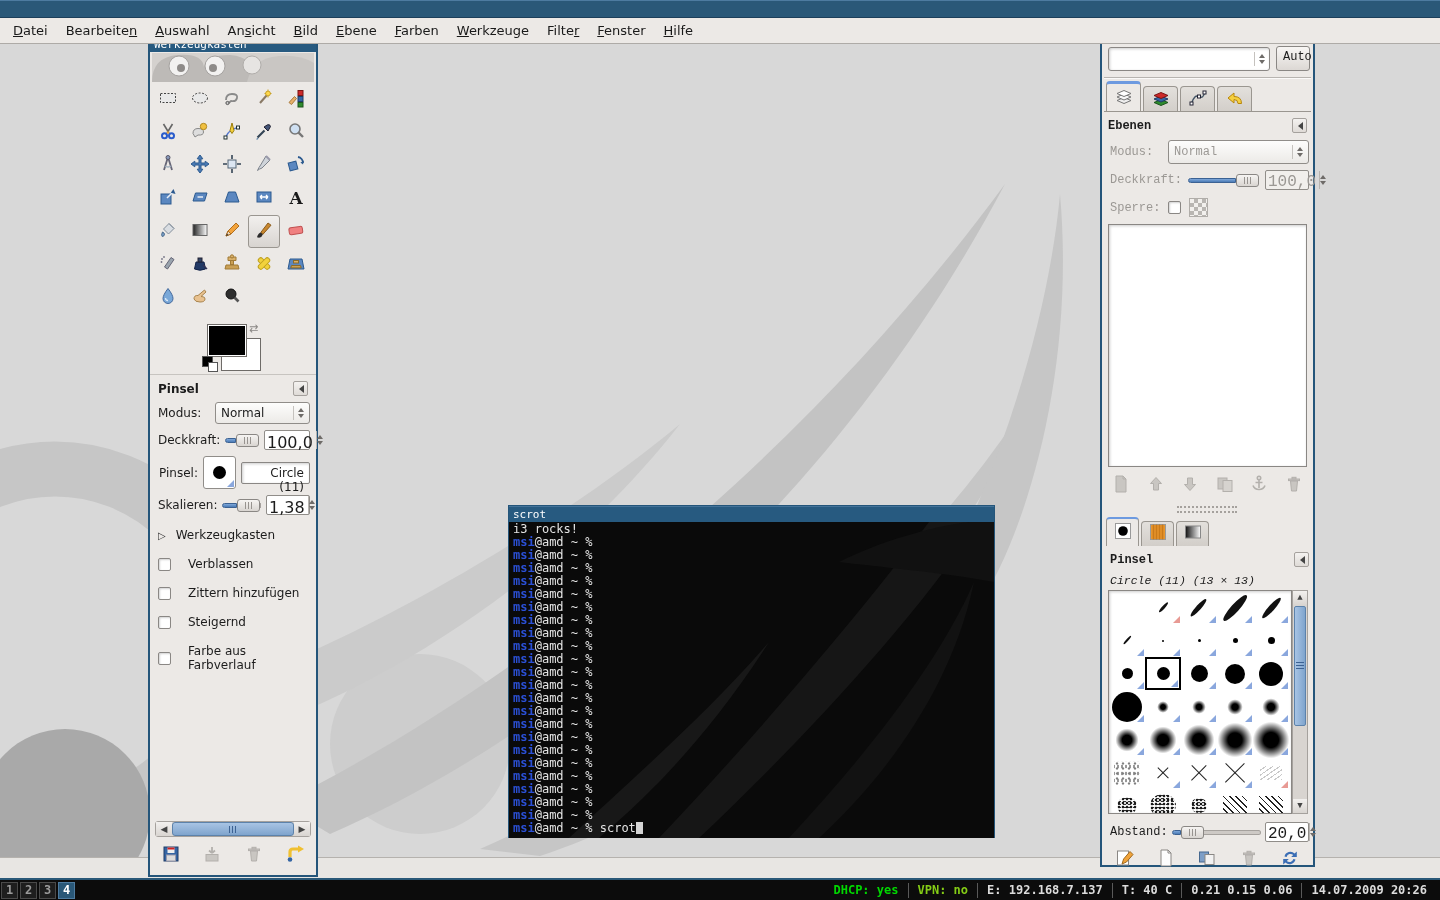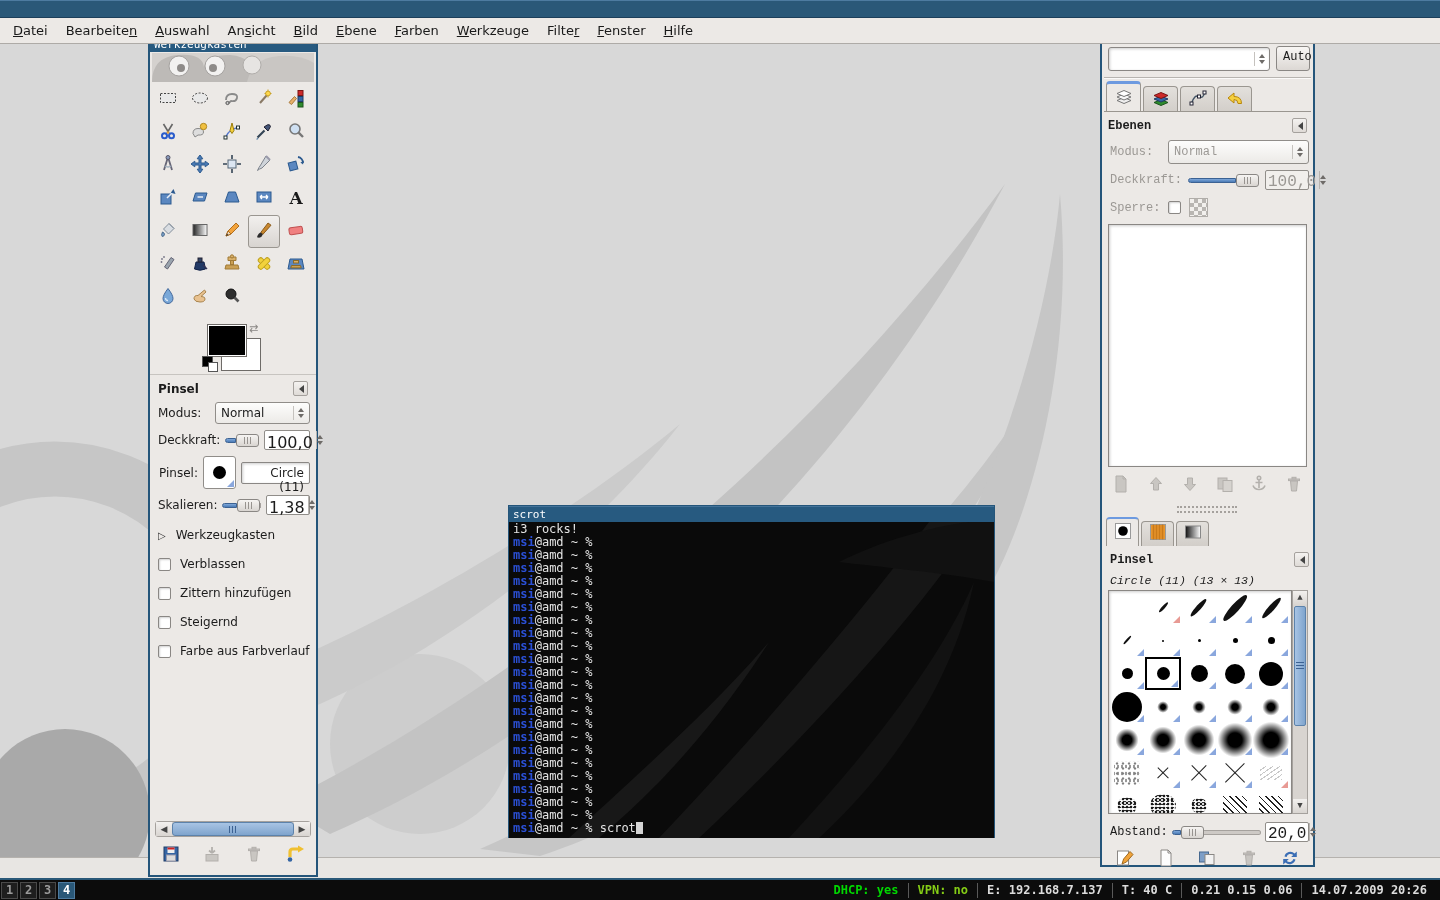--- a/index.html
+++ b/index.html
@@ -70,21 +70,21 @@
   .tool.sel{background:linear-gradient(#f2f0ee,#d8d4d0);border:1px solid #9a9690;border-radius:3px;}
   #colorarea{position:absolute;left:0;top:270px;width:166px;height:48px;}
   #fgswatch{position:absolute;left:57px;top:2px;width:38px;height:31px;background:#000;border:1px solid #6e6b68;box-shadow:inset 0 0 0 1px #fff;}
   #bgswatch{position:absolute;left:71px;top:16px;width:38px;height:31px;background:#fff;border:1px solid #6e6b68;z-index:-1;}
   #swapcolors{position:absolute;left:99px;top:0px;font-size:11px;color:#8a8784;}
   #resetcolors-b{position:absolute;left:52px;top:34px;width:9px;height:9px;background:#000;border:1px solid #555;}
   #resetcolors-w{position:absolute;left:58px;top:40px;width:8px;height:8px;background:#fff;border:1px solid #555;}
   #tooloptions{position:absolute;left:0;top:322px;width:166px;border-top:1px solid #c7c4c0;}
   .to-row{display:flex;align-items:center;margin:6px 6px 0 8px;gap:5px;}
   #to-hdr{margin:6px 8px 0 8px;}
-  .check-row{display:flex;align-items:center;gap:9px;margin:15px 6px 0 8px;}
+  .check-row{display:flex;align-items:center;gap:17px;margin:15px 6px 0 8px;}
   #tb-hscroll{position:absolute;left:5px;top:769px;width:156px;height:16px;display:flex;border:1px solid #a5a19d;border-radius:3px;background:#d8d4d0;box-sizing:border-box;}
   .sbtn{width:16px;display:flex;align-items:center;justify-content:center;background:linear-gradient(#f2f0ee,#d9d5d1);font-size:9px;color:#444;}
   #tb-hthumb{flex:1;background:linear-gradient(#a8c4e4,#7fa4cd);border:1px solid #5c82ab;border-radius:3px;display:flex;align-items:center;justify-content:center;}
   #tb-hthumb i{display:block;width:9px;height:7px;background-image:repeating-linear-gradient(90deg,#3c6293 0 1px,transparent 1px 3px);}
   #tb-buttons{position:absolute;left:0;top:792px;width:166px;display:flex;justify-content:space-around;align-items:center;}
 
   
   #dock{left:1100px;top:24px;width:215px;height:843px;}
   .abs{position:absolute;box-sizing:border-box;}
   #dk-combo{left:6px;top:7px;width:162px;height:24px;}

